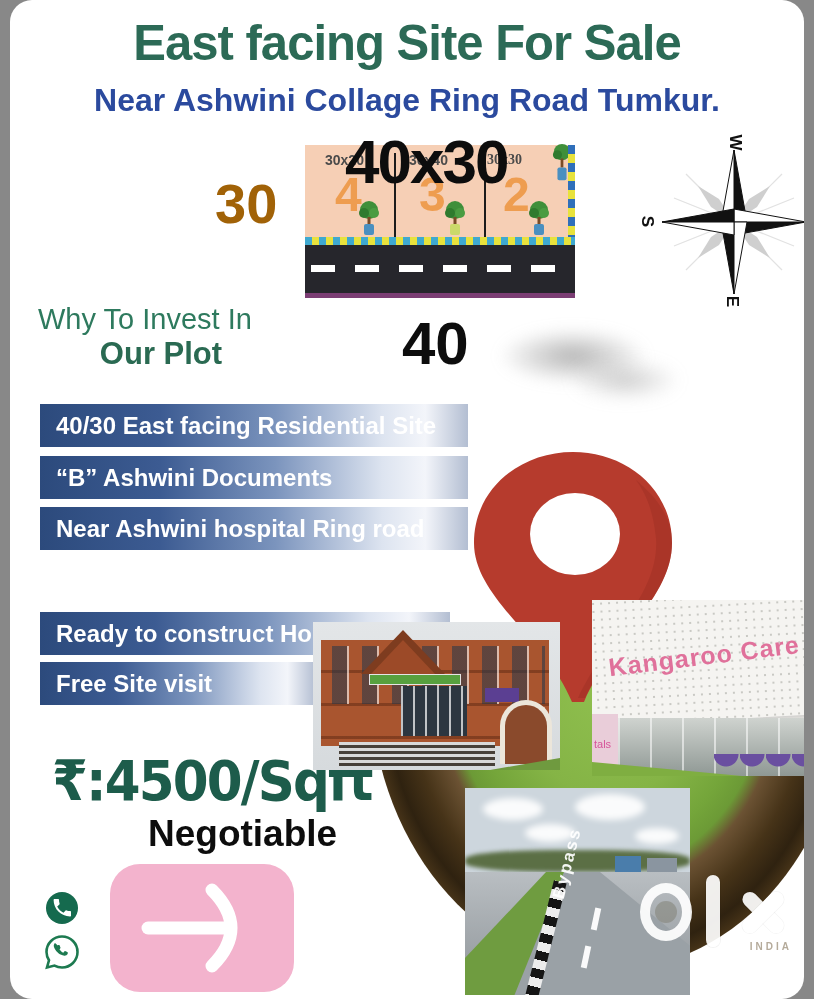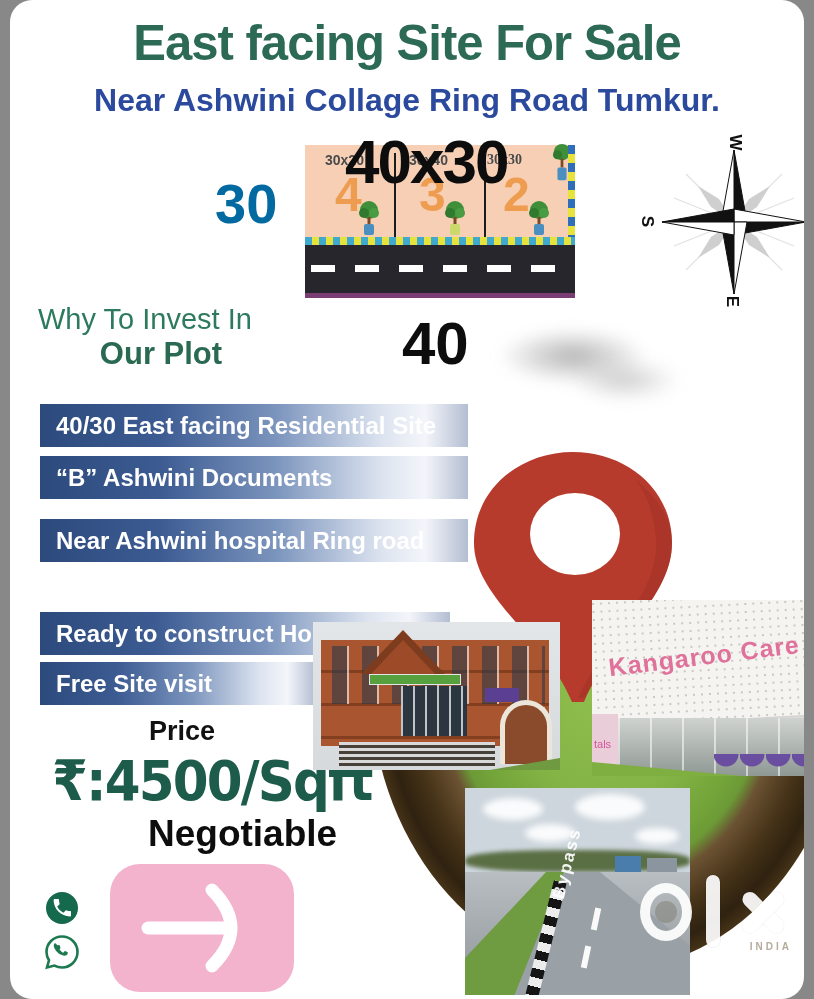--- a/index.html
+++ b/index.html
@@ -28,21 +28,21 @@
   .pdt-0{left:52px;top:55px;} .pdt-1{left:138px;top:55px;} .pdt-2{left:222px;top:55px;}
   .pdt-3{left:246px;top:-2px;}
   .pd-pole{position:absolute;right:0;top:0;width:7px;height:92px;z-index:5;
            background:repeating-linear-gradient(180deg,#2f6fba 0 9px,#e8e23c 9px 18px);}
   .pd-footpath{position:absolute;left:0;top:92px;width:270px;height:8px;
            background:repeating-linear-gradient(90deg,#3fa9d0 0 7px,#e8e23c 7px 14px);}
   .pd-road{position:absolute;left:0;top:100px;width:270px;height:48px;background:#26262c;}
   .pd-dash{position:absolute;left:6px;top:20px;right:6px;height:7px;
            background:repeating-linear-gradient(90deg,#ffffff 0 24px,transparent 24px 44px);}
   .pd-purple{position:absolute;left:0;bottom:0;width:270px;height:5px;background:#7b3e74;}
-  .dim-30{position:absolute;left:205px;top:176px;font-size:56px;font-weight:800;color:#0369a1;line-height:1;}
+  .dim-30{position:absolute;left:205px;top:176px;font-size:56px;font-weight:800;color:#a16207;line-height:1;}
   .dim-40{position:absolute;left:392px;top:314px;font-size:60px;font-weight:800;color:#0d0d0d;line-height:1;}
   .cloud{position:absolute;left:488px;top:328px;width:150px;height:56px;filter:blur(7px);
          background:radial-gradient(closest-side,rgba(140,140,140,.65),rgba(140,140,140,0));}
   .cloud2{position:absolute;left:560px;top:360px;width:110px;height:40px;filter:blur(8px);
          background:radial-gradient(closest-side,rgba(150,150,150,.5),rgba(150,150,150,0));}
 
   
   .compass{position:absolute;left:644px;top:142px;width:160px;height:160px;}
   .c-letter{position:absolute;font-size:17px;font-weight:700;color:#111;transform:rotate(90deg);line-height:1;}
   .cl-top{left:73px;top:-8px;} .cl-right{right:-14px;top:71px;}
@@ -51,21 +51,21 @@
   
   .why1{position:absolute;left:28px;top:303px;width:246px;text-align:left;
         font-size:29px;font-weight:500;color:#2e7a5e;}
   .why2{position:absolute;left:28px;top:336px;width:246px;text-align:center;
         font-size:31px;font-weight:800;color:#2a6a52;}
 
   
   .feature-bar{position:absolute;left:30px;height:43px;z-index:10;color:#ffffff;
         font-size:24px;font-weight:600;line-height:43px;padding-left:16px;white-space:nowrap;overflow:hidden;
         background:linear-gradient(90deg,#2c4a7c 0%,#3c5b92 28%,#7b94bd 55%,#dde4f0 80%,#f3f5fa 90%,#b3bed2 100%);}
-  .fb-0{top:404px;width:428px;} .fb-1{top:456px;width:428px;} .fb-2{top:507px;width:428px;margin-top:12px;}
+  .fb-0{top:404px;width:428px;} .fb-1{top:456px;width:428px;} .fb-2{top:507px;width:428px;}
   .fb-3{top:556px;width:410px;} .fb-4{top:612px;width:410px;} .fb-5{top:662px;width:275px;}
 
   
   .landscape{position:absolute;left:358px;top:638px;width:482px;height:330px;overflow:hidden;z-index:5;}
   .land-ellipse{position:absolute;left:2px;top:-248px;width:478px;height:580px;border-radius:50%;
         background:radial-gradient(closest-side,#90c04f 0%,#85b446 40%,#74a53a 58%,#6c9a36 66%,
                     #6b5233 72%,#463318 84%,#2f2210 94%,#463318 100%);}
 
   
   .pin{position:absolute;left:450px;top:446px;width:226px;height:266px;z-index:15;}
@@ -312,21 +312,20 @@
     <div class="rd-bldg2"></div>
     <div class="rd-ground"></div>
     <div class="rd-road"></div>
     <div class="rd-grass"></div>
     <div class="rd-curb"></div>
     <div class="rd-lane rdl-0"></div>
     <div class="rd-lane rdl-1"></div>
     <div class="rd-marking">Bypass</div>
   </div>
 
-  <div class="price-label">Price</div>
   <div class="price-value">₹:4500/Sqft</div>
   <div class="price-note">Negotiable</div>
 
   <div class="phone-btn">
     <svg width="36" height="36" viewBox="0 0 36 36">
       <circle cx="18" cy="18" r="16" fill="#156a4e"></circle>
       <path fill="#ffffff" d="M13.2 16.4c1.4 2.7 3.6 4.9 6.3 6.3l2.1-2.1c.3-.3.7-.4 1-.2 1.1.4 2.2.6 3.4.6.6 0 1 .4 1 1v3.4c0 .6-.4 1-1 1-9 0-16.4-7.4-16.4-16.4 0-.6.4-1 1-1H14c.6 0 1 .4 1 1 0 1.2.2 2.3.6 3.4.1.3 0 .7-.2 1l-2.2 2z"></path>
     </svg>
   </div>
   <div class="wa-btn">

